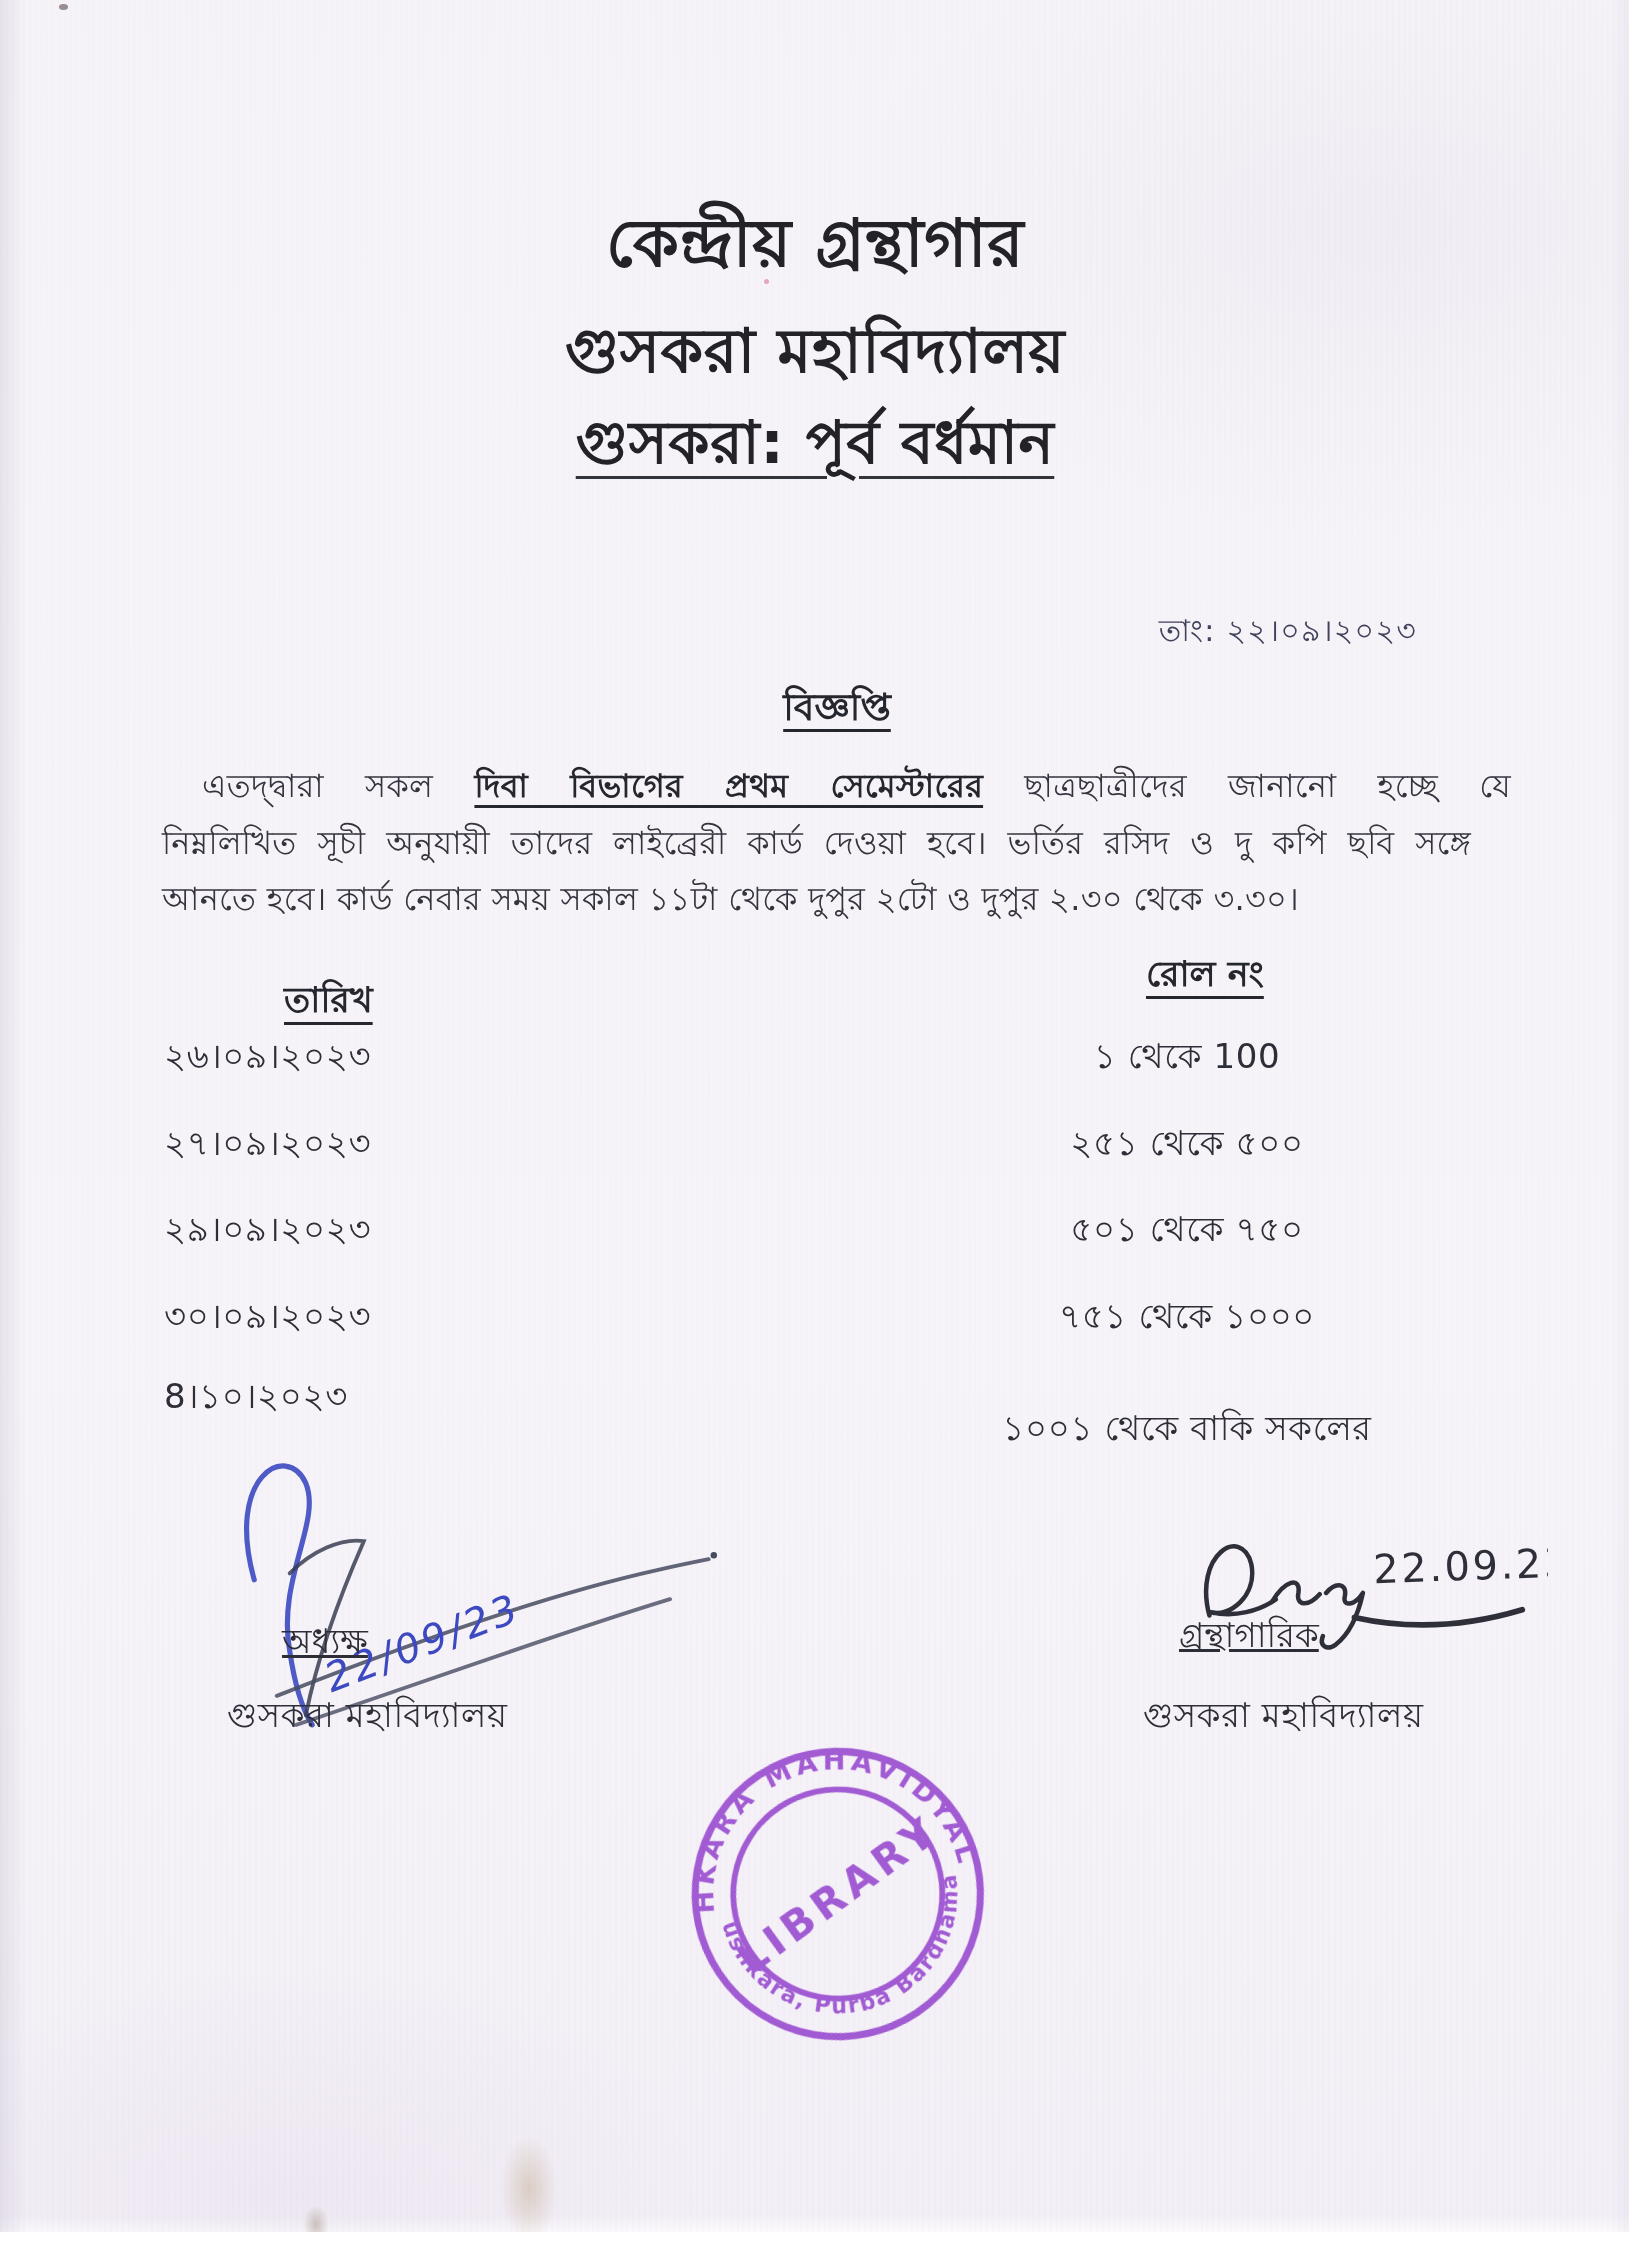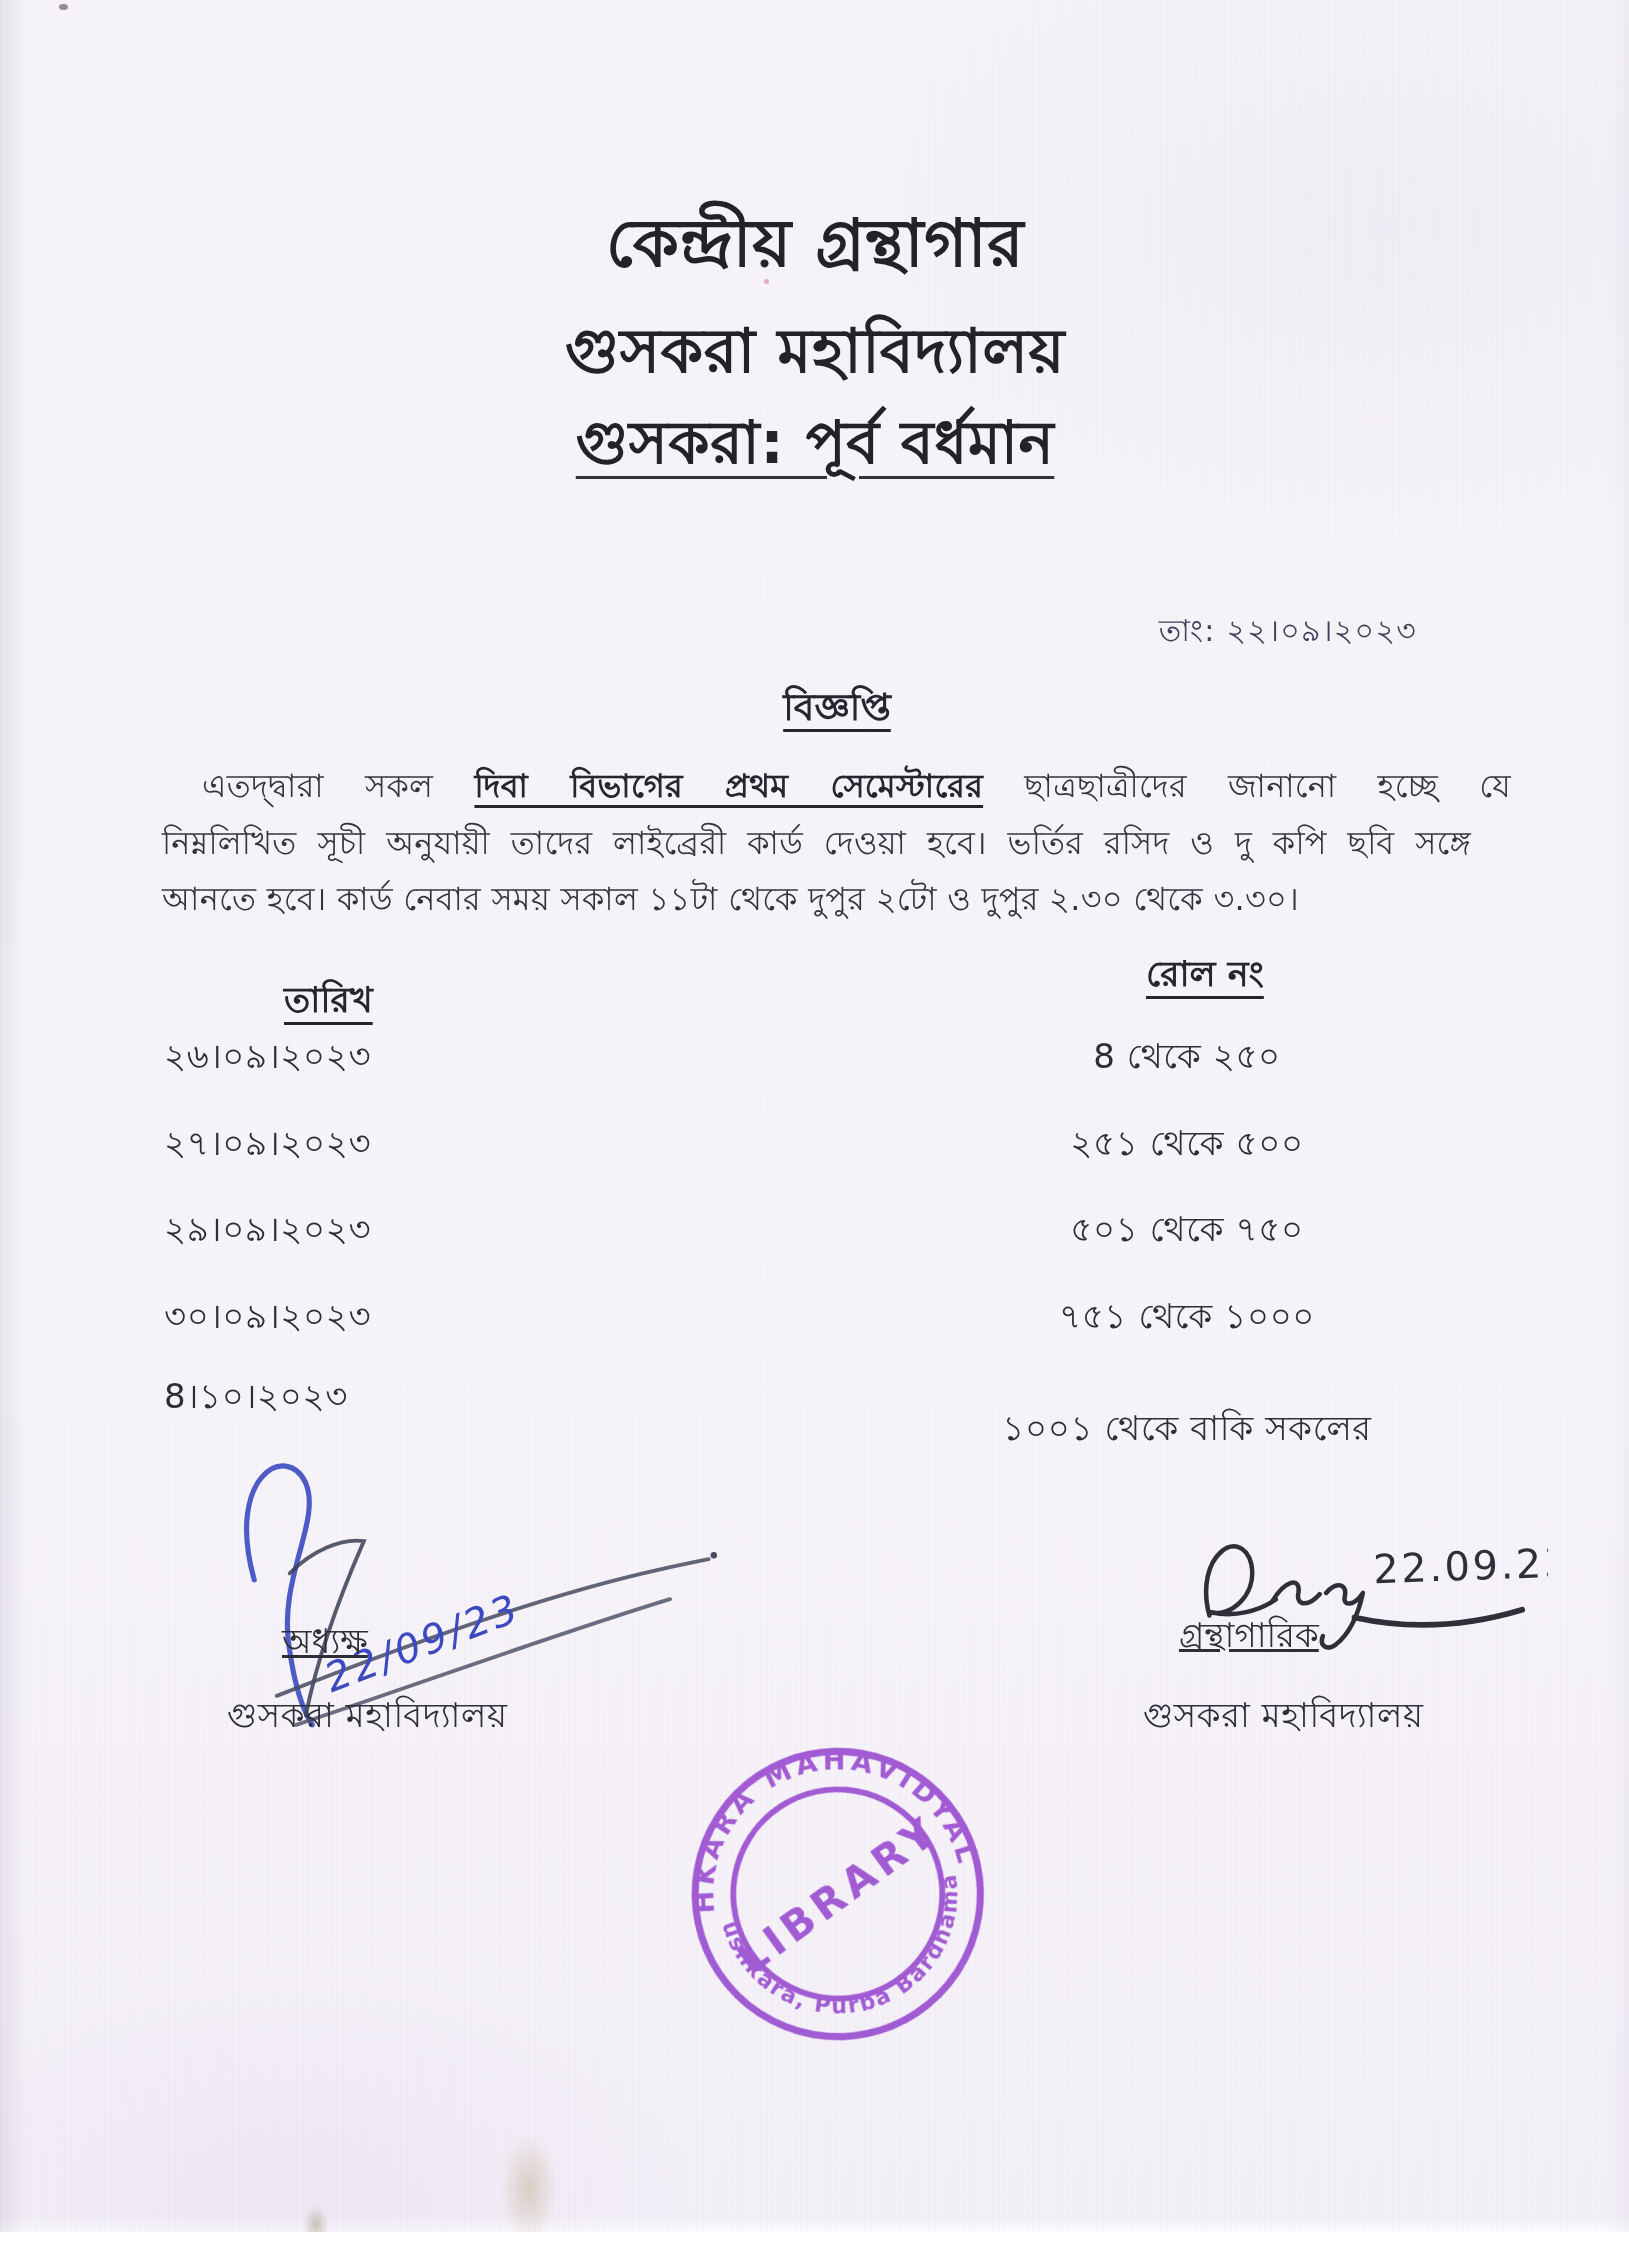--- a/index.html
+++ b/index.html
@@ -56,21 +56,21 @@
   <div class="abs body-line" style="top:761px;margin-left:40px;">
     <span>এতদ্দ্বারা সকল </span><span class="emph">দিবা বিভাগের প্রথম সেমেস্টারের</span><span> ছাত্রছাত্রীদের জানানো হচ্ছে যে</span>
   </div>
   <div class="abs body-line" style="top:818px;">নিম্নলিখিত সূচী অনুযায়ী তাদের লাইব্রেরী কার্ড দেওয়া হবে। ভর্তির রসিদ ও দু কপি ছবি সঙ্গে</div>
   <div class="abs body-line last" style="top:874px;">আনতে হবে। কার্ড নেবার সময় সকাল ১১টা থেকে দুপুর ২টো ও দুপুর ২.৩০ থেকে ৩.৩০।</div>
 
   <div class="abs col-head" style="left:284px;top:947px;margin-top:26px;">তারিখ</div>
   <div class="abs col-head" style="left:1146px;top:947px;">রোল নং</div>
 
   <div class="abs row-date" style="top:1030px;">২৬।০৯।২০২৩</div>
-  <div class="abs row-roll" style="top:1030px;">8 থেকে ২৫০</div>
+  <div class="abs row-roll" style="top:1030px;">১ থেকে 100</div>
 
   <div class="abs row-date" style="top:1117px;">২৭।০৯।২০২৩</div>
   <div class="abs row-roll" style="top:1117px;">২৫১ থেকে ৫০০</div>
 
   <div class="abs row-date" style="top:1203px;">২৯।০৯।২০২৩</div>
   <div class="abs row-roll" style="top:1203px;">৫০১ থেকে ৭৫০</div>
 
   <div class="abs row-date" style="top:1290px;">৩০।০৯।২০২৩</div>
   <div class="abs row-roll" style="top:1290px;">৭৫১ থেকে ১০০০</div>
 

